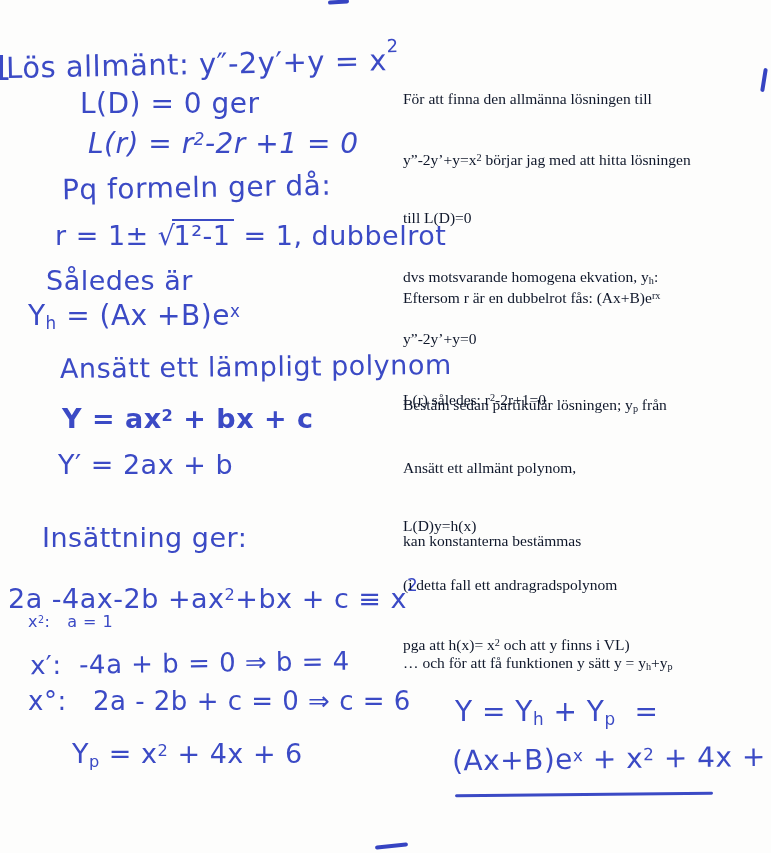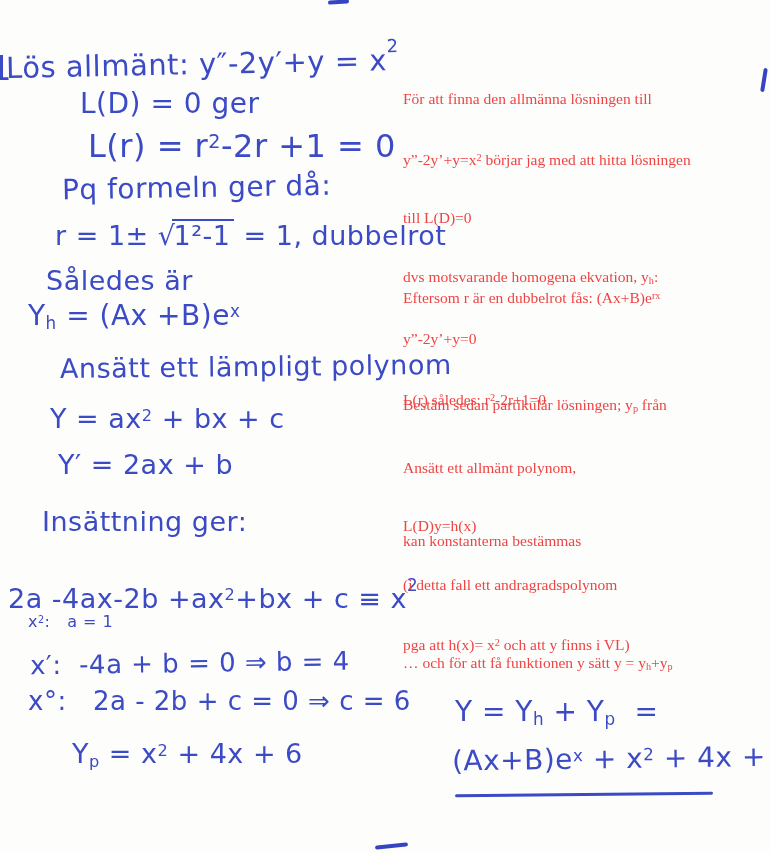--- a/index.html
+++ b/index.html
@@ -31,21 +31,21 @@
     padding: 1px 4px 0 1px;
     margin-left: -3px;
     line-height: 1.05;
     text-align: right;
   }
 
   
   .typed {
     position: absolute;
     left: 403px;
-    color: #ef4444;
+    color: #0f172a;
     font-size: 15.5px;
     line-height: 19.5px;
     white-space: pre;
   }
   .typed .sup { vertical-align: 0.4em; font-size: 66%; }
   .typed .sub { vertical-align: -0.2em; font-size: 66%; }
 
   
   .ink-bar {
     position: absolute;
@@ -66,29 +66,29 @@
 
 <div class="page">
 
   <div class="ink-bar" style="left:328px; top:0; width:21px; height:4px; transform:rotate(-4deg);"></div>
   <div class="ink-bar" style="left:375px; top:844px; width:33px; height:4px; transform:rotate(-6deg);"></div>
   <div class="ink-bar" style="left:762px; top:68px; width:4px; height:24px; transform:rotate(9deg);"></div>
 
   <div class="hw" style="left:-10px; top:50px; font-size:34px;">1</div>
   <div class="hw" style="left:6px; top:40px; font-size:29px; transform:rotate(-1.2deg);">Lös allmänt: y″-2y′+y = x<span class="sup hi">2</span></div>
   <div class="hw" style="left:80px; top:89px; font-size:28px;">L(D) = 0 ger</div>
-  <div class="hw" style="left:88px; top:129px; font-size:32px;">L(r) = r<span class="sup">2</span>-2r +1 = 0</div>
+  <div class="hw" style="left:88px; top:129px; font-size:28px;font-style:italic;">L(r) = r<span class="sup">2</span>-2r +1 = 0</div>
   <div class="hw" style="left:62px; top:173px; font-size:28px; transform:rotate(-1deg);">Pq formeln ger då:</div>
   <div class="hw" style="left:55px; top:219px;">r = 1± √<span class="over">1²-1</span> = 1, dubbelrot</div>
   <div class="hw" style="left:28px; top:301px; font-size:28px;">Y<span class="sub">h</span> = (Ax +B)e<span class="sup">x</span></div>
   <div class="hw" style="left:46px; top:266px;">Således är</div>
   <div class="hw" style="left:60px; top:352px; transform:rotate(-0.6deg);">Ansätt ett lämpligt polynom</div>
-  <div class="hw" style="left:50px; top:404px;">Y = ax<span class="sup">2</span> + bx + c</div>
+  <div class="hw" style="left:62px; top:404px;font-weight:bold;">Y = ax<span class="sup">2</span> + bx + c</div>
   <div class="hw" style="left:58px; top:450px;">Y′ = 2ax + b</div>
-  <div class="hw" style="left:42px; top:507px;">Insättning ger:</div>
+  <div class="hw" style="left:42px; top:523px;">Insättning ger:</div>
   <div class="hw" style="left:8px; top:576px;">2a -4ax-2b +ax<span class="sup">2</span>+bx + c ≡ x<span class="sup hi">2</span></div>
   <div class="hw" style="left:28px; top:613px; font-size:16px;">x<span class="sup">2</span>:   a = 1</div>
   <div class="hw" style="left:30px; top:649px; font-size:26px; transform:rotate(-0.8deg);">x′:  -4a + b = 0 ⇒ b = 4</div>
   <div class="hw" style="left:28px; top:687px; font-size:26px;">x°:   2a - 2b + c = 0 ⇒ c = 6</div>
   <div class="hw" style="left:72px; top:739px;">Y<span class="sub">p</span> = x<span class="sup">2</span> + 4x + 6</div>
 
   <div class="hw" style="left:455px; top:697px; font-size:28px;">Y = Y<span class="sub">h</span> + Y<span class="sub">p</span>  =</div>
   <div class="hw" style="left:452px; top:744px; font-size:28px; transform:rotate(-0.8deg);">(Ax+B)e<span class="sup">x</span> + x<span class="sup">2</span> + 4x + 6</div>
   <div class="hw-underline"></div>
 

